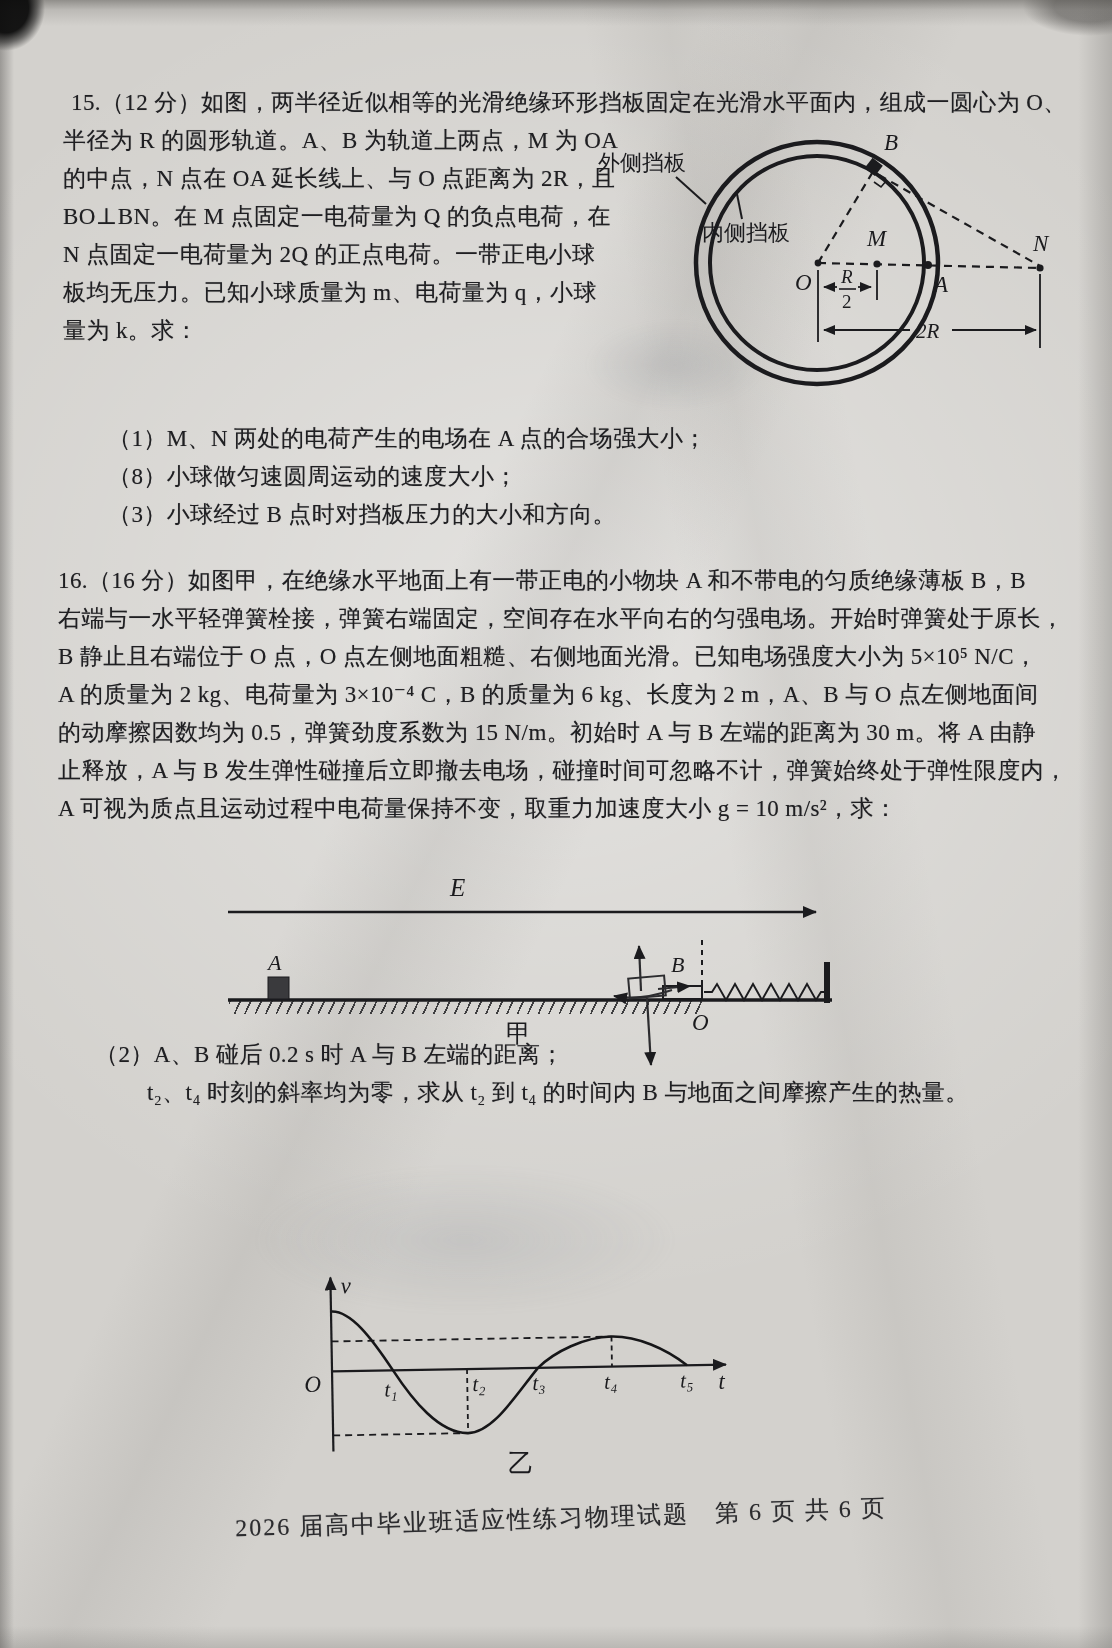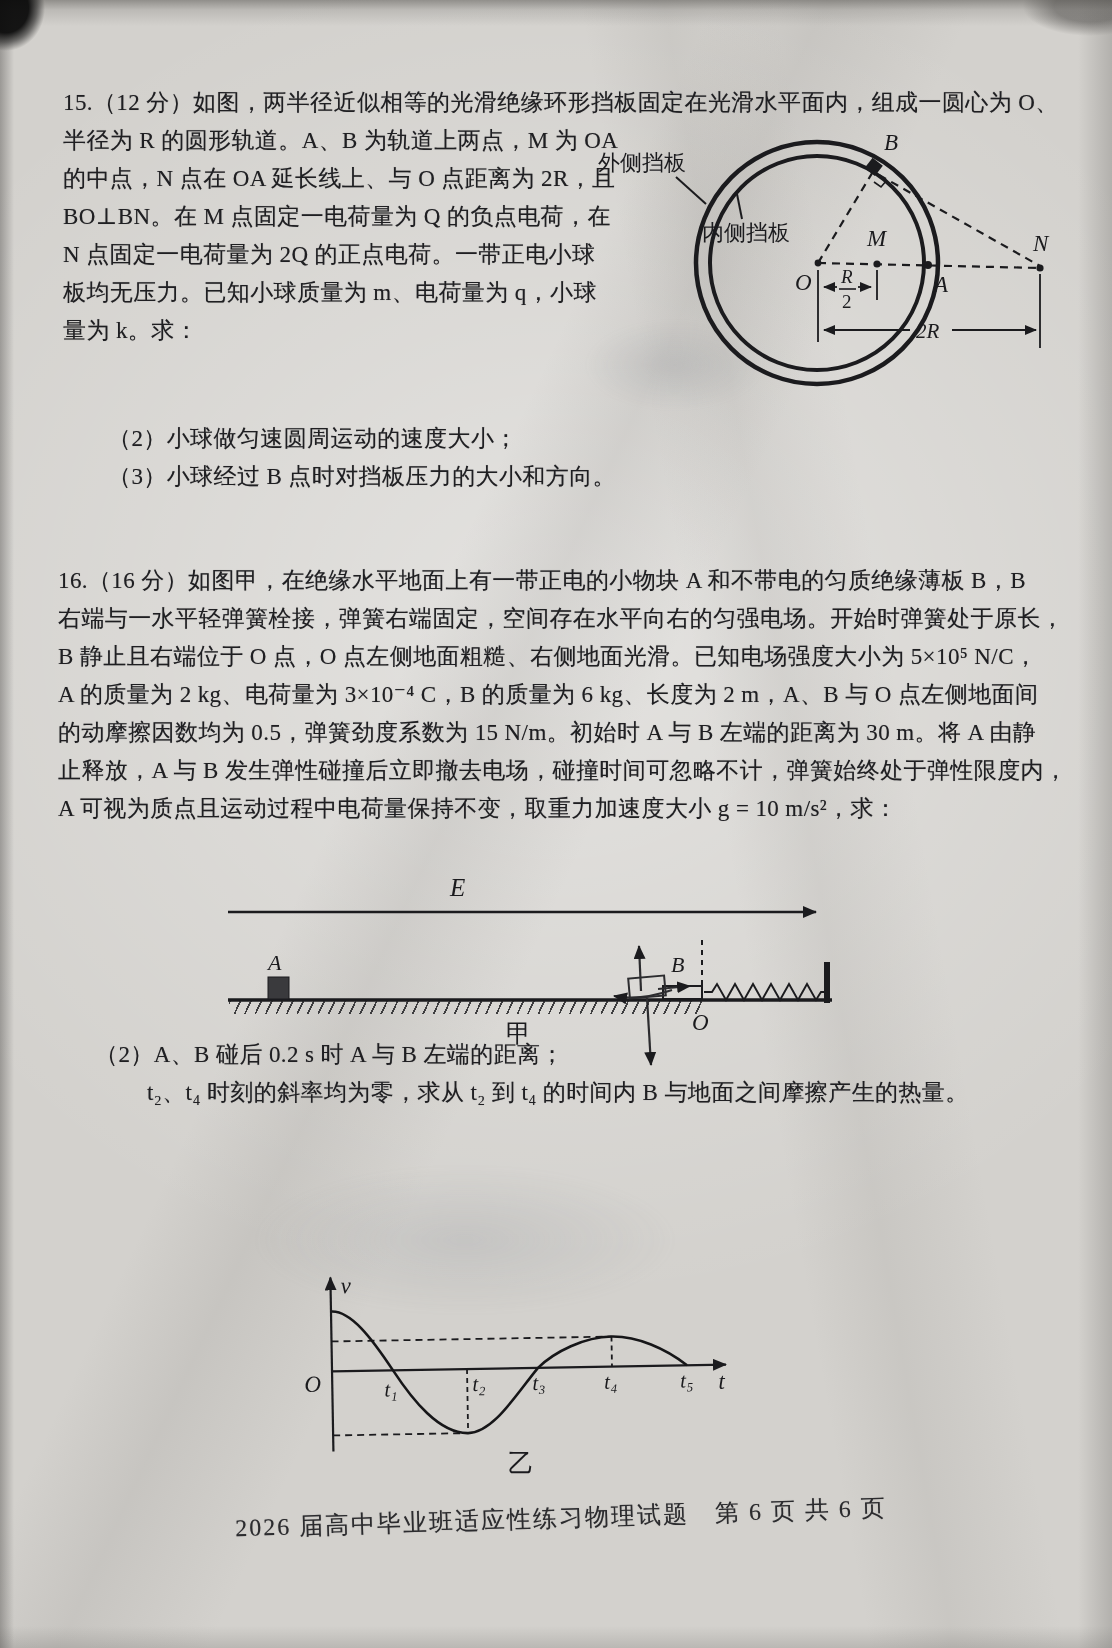--- a/index.html
+++ b/index.html
@@ -12,21 +12,21 @@
       linear-gradient(0deg, rgba(110,108,104,.25) 0, transparent 22px),
       radial-gradient(ellipse 90px 40px at 1090px 6px, rgba(60,58,56,.5) 0 40%, transparent 75%),
       linear-gradient(115deg, transparent 38%, rgba(125,122,118,.14) 44%, transparent 52%),
       linear-gradient(80deg, transparent 62%, rgba(128,125,120,.12) 68%, transparent 76%),
       radial-gradient(ellipse 90% 55% at 50% 38%, rgba(255,255,255,.38), transparent 75%),
       #d3d1cd;
     font-family:"Liberation Serif","DejaVu Serif",serif;color:#1f1f22;}
   .blk{position:absolute;}
   .t{font-size:23px;line-height:38px;white-space:nowrap;letter-spacing:.4px;
      text-shadow:0 0 .7px rgba(25,25,28,.45);}
-  .indent1{margin-left:0;}
+  .indent1{margin-left:8px;}
   svg text{font-family:"Liberation Serif","DejaVu Serif",serif;fill:#1b1b1e;}
   .it{font-style:italic;}
   .ghost{position:absolute;pointer-events:none;filter:blur(3px);}
   #footer{font-size:24px;letter-spacing:2px;transform:rotate(-1.8deg);
      color:#2b2b2e;white-space:nowrap;text-shadow:0 0 .8px rgba(30,30,33,.4);}
   #hatch-jia{background:repeating-linear-gradient(115deg, rgba(35,35,38,.85) 0 1.7px, transparent 1.7px 9.5px);}
 </style>
 </head>
 <body>
 
@@ -40,21 +40,22 @@
   <div class="blk" style="left:63px;top:84px;">
     <div class="t indent1">15.（12 分）如图，两半径近似相等的光滑绝缘环形挡板固定在光滑水平面内，组成一圆心为 O、</div>
     <div class="t">半径为 R 的圆形轨道。A、B 为轨道上两点，M 为 OA</div>
     <div class="t">的中点，N 点在 OA 延长线上、与 O 点距离为 2R，且</div>
     <div class="t">BO⊥BN。在 M 点固定一电荷量为 Q 的负点电荷，在</div>
     <div class="t">N 点固定一电荷量为 2Q 的正点电荷。一带正电小球</div>
     <div class="t">板均无压力。已知小球质量为 m、电荷量为 q，小球</div>
     <div class="t">量为 k。求：</div>
   </div>
   <div class="blk" style="left:108px;top:420px;">
-    <div class="t">（2）小球做匀速圆周运动的速度大小；</div>
+    <div class="t">（1）M、N 两处的电荷产生的电场在 A 点的合场强大小；</div>
+    <div class="t">（8）小球做匀速圆周运动的速度大小；</div>
     <div class="t">（3）小球经过 B 点时对挡板压力的大小和方向。</div>
   </div>
 
   <svg class="blk" style="left:590px;top:120px;" width="480" height="290" viewBox="0 0 480 290">
     <defs>
       <marker id="ar15" markerUnits="userSpaceOnUse" markerWidth="12" markerHeight="10" refX="11" refY="5" orient="auto">
           <path d="M0 0 L12 5 L0 10 Z" fill="#1b1b1e"></path>
         </marker>
     </defs>
     <circle cx="227" cy="143" r="121" fill="none" stroke="#1b1b1e" stroke-width="4.5"></circle>

